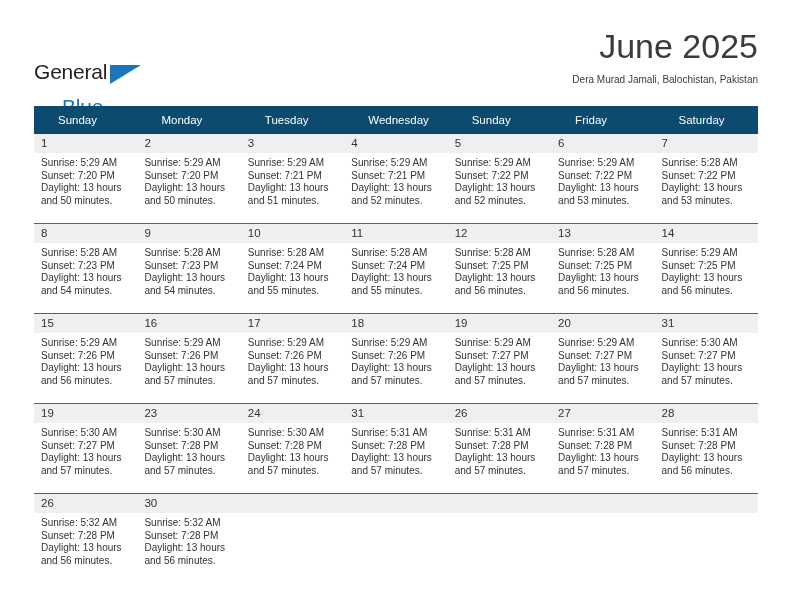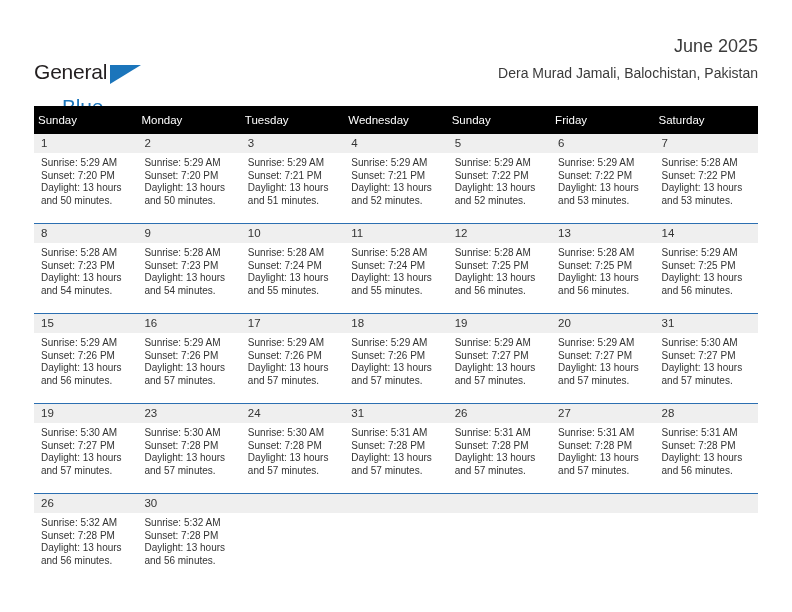--- a/index.html
+++ b/index.html
@@ -63,50 +63,50 @@
     border-left: 31px solid #1b75bb;
     border-bottom: 19px solid transparent;
   }
   .title-wrap {
     position: absolute;
     right: 0;
     top: 0;
     text-align: right;
   }
   .cal-title {
-    font-size: 18px;
+    font-size: 34px;
     color: #3b3b3b;
     font-weight: normal;
     line-height: 32px;
     white-space: nowrap;
   }
   .cal-subtitle {
-    margin-top: 2px;
-    font-size: 14px;
+    margin-top: 9px;
+    font-size: 10px;
     color: #3b3b3b;
     line-height: 18px;
     white-space: nowrap;
   }
 
   
   .calendar {
     position: absolute;
     left: 34px;
     top: 106px;
     width: 724px;
     border-collapse: collapse;
     table-layout: fixed;
   }
   .calendar th {
-    background: #000000;
+    background: #0c4a6e;
     color: #ffffff;
     font-size: 11.5px;
     font-weight: normal;
     text-align: left;
-    padding: 5px 0 5px 4px;
+    padding: 5px 0 5px 24px;
     height: 18px;
     border: none;
   }
   .calendar td {
     vertical-align: top;
     padding: 0;
     border: none;
     border-top: 1px solid #2c6fb1;
     background: #ffffff;
     height: 89px;

